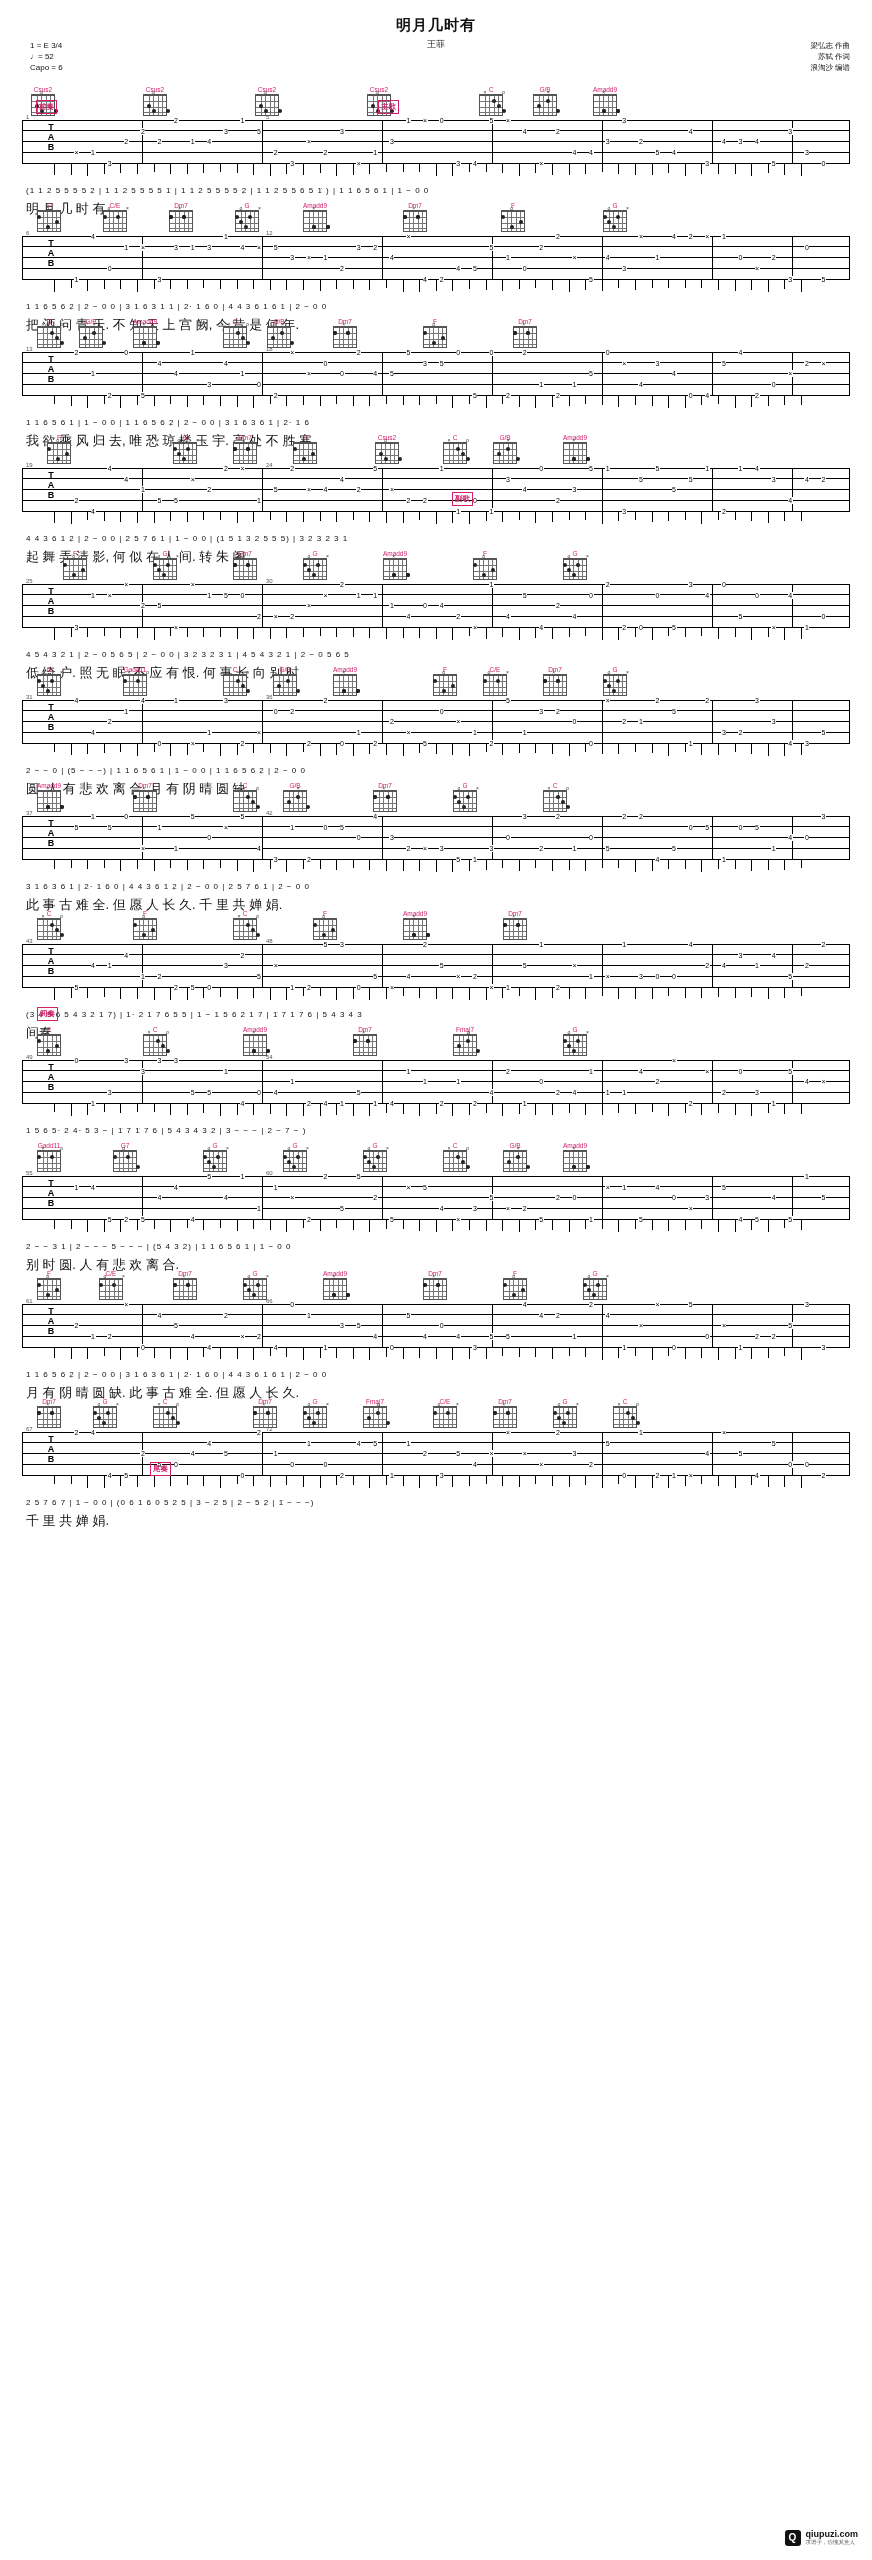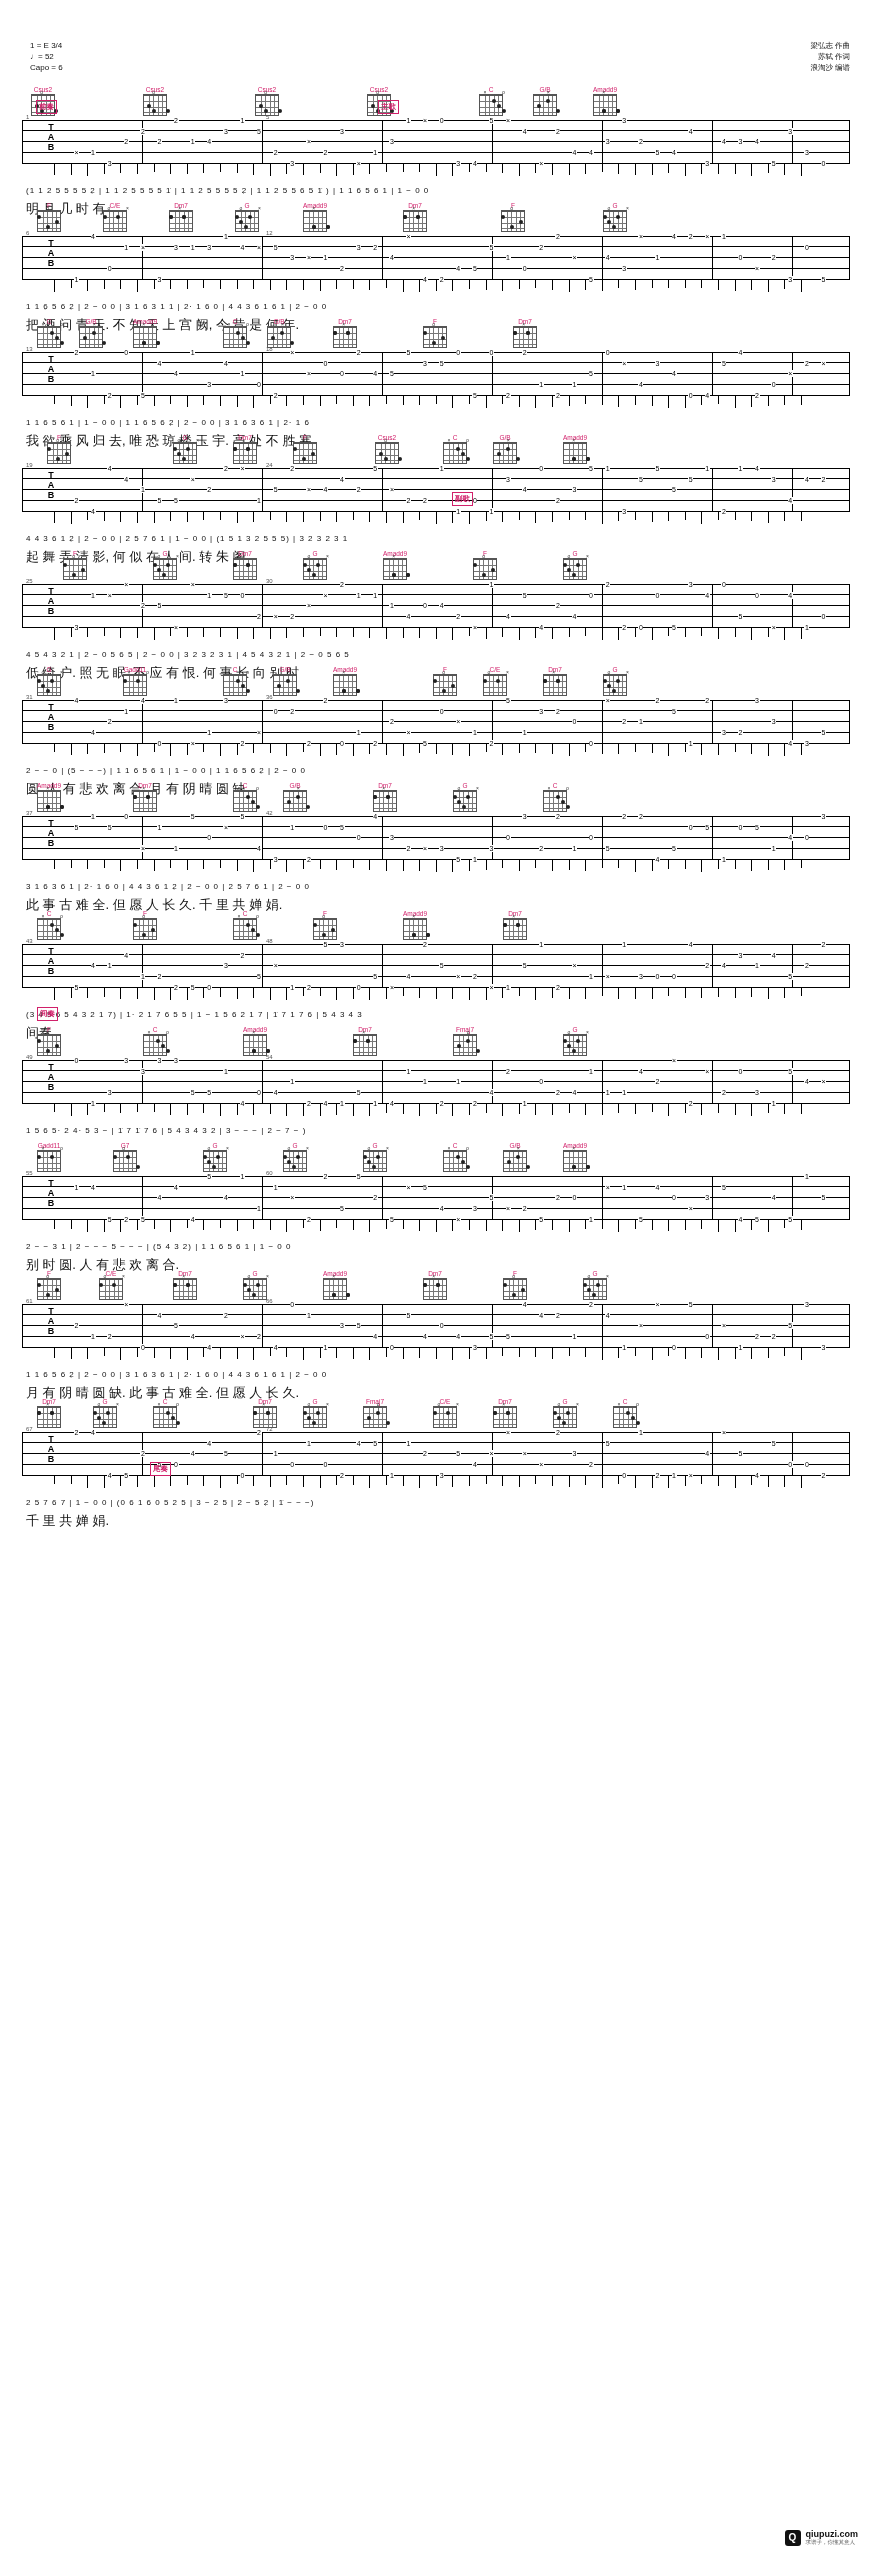--- a/index.html
+++ b/index.html
@@ -54,20 +54,22 @@
   .wm{position:absolute;right:14px;bottom:14px;display:flex;align-items:center;gap:5px;}
   .wm .logo{width:16px;height:16px;border-radius:3px;background:#111;color:#fff;font-size:10px;line-height:16px;text-align:center;font-weight:bold;}
   .wm .t1{font-size:9px;font-weight:bold;color:#111;}
   .wm .t2{font-size:5.5px;color:#666;}
 </style>
 </head>
 <body>
 
 <div class="sheet">
 
+  <div class="title">明月几时有</div>
+  <div class="subtitle">王菲</div>
 
   <div class="meta-left">
     <div>1 = E 3/4</div>
     <div>♩= 52</div>
     <div>Capo = 6</div>
   </div>
 
   <div class="meta-right">
     <div>梁弘志 作曲</div>
     <div>苏轼 作词</div>

